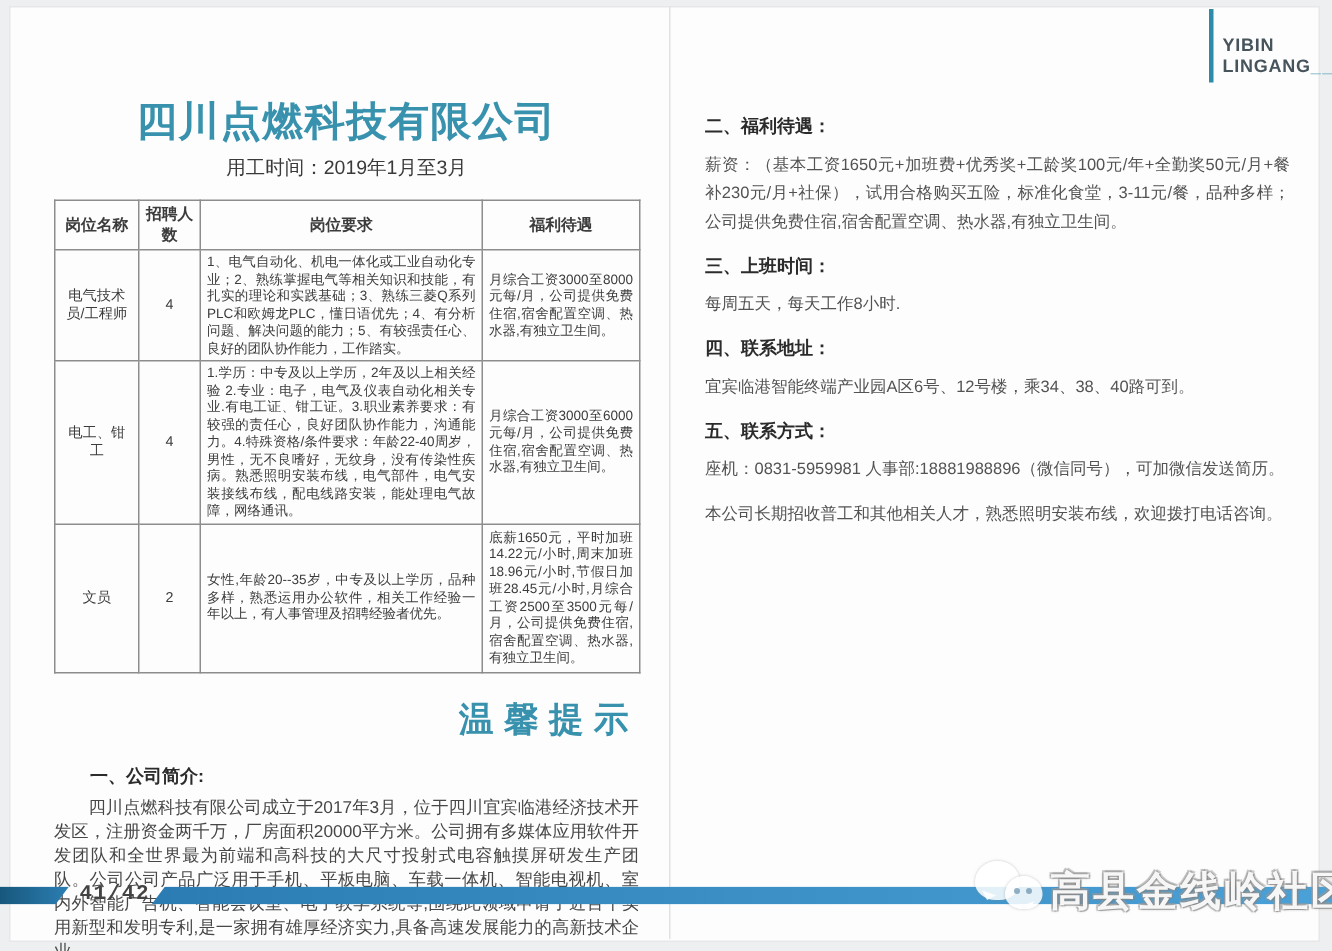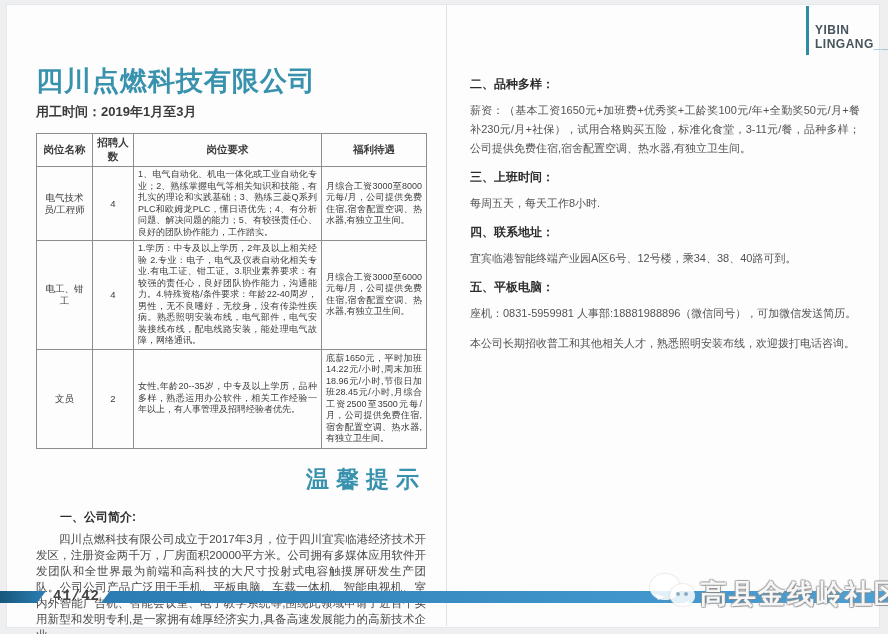--- a/index.html
+++ b/index.html
@@ -13,25 +13,25 @@
     position:absolute;left:6px;top:4px;width:874px;height:624px;
     background:#fdfdfe;border:1px solid #e7e7e9;box-sizing:border-box;
   }
   .divider{
     position:absolute;left:446px;top:4px;width:1px;height:622px;background:#e1e1e4;
   }
 
   
   .left-page{position:absolute;left:36px;top:66px;width:390px;}
   .company-title{
-    font-size:27px;font-weight:bold;color:#3992ad;text-align:left;
+    font-size:27px;font-weight:bold;color:#3992ad;text-align:center;
     letter-spacing:1px;line-height:30px;
   }
   .work-period{
-    font-size:13px;font-weight:bold;color:#3a3a3a;text-align:left;margin-top:7px;
+    font-size:13px;font-weight:normal;color:#3a3a3a;text-align:center;margin-top:7px;
   }
   table.jobs{
     width:100%;border-collapse:collapse;table-layout:fixed;margin-top:12px;
   }
   .jobs th,.jobs td{
     border:1px solid #8d8d8d;color:#3c3c3c;box-sizing:border-box;
     padding:2px 4px;vertical-align:middle;overflow:hidden;
   }
   .jobs th{font-size:10.5px;font-weight:bold;text-align:center;height:29px;background:#fdfdfe;}
   .jobs td{font-size:9px;line-height:11.5px;}
@@ -167,33 +167,33 @@
     </tbody>
   </table>
 
   <div class="notice-heading">温馨提示</div>
   <div class="intro-heading">一、公司简介:</div>
   <div class="intro-text">四川点燃科技有限公司成立于2017年3月，位于四川宜宾临港经济技术开发区，注册资金两千万，厂房面积20000平方米。公司拥有多媒体应用软件开发团队和全世界最为前端和高科技的大尺寸投射式电容触摸屏研发生产团队。公司公司产品广泛用于手机、平板电脑、车载一体机、智能电视机、室内外智能广告机、智能会议室、电子教学系统等,围绕此领域申请了近百个实用新型和发明专利,是一家拥有雄厚经济实力,具备高速发展能力的高新技术企业.</div>
 </div>
 
 <div class="right-page">
   <div class="rp-section">
-    <div class="rp-title">二、品种多样：</div>
+    <div class="rp-title">二、福利待遇：</div>
     <div class="rp-body">薪资：（基本工资1650元+加班费+优秀奖+工龄奖100元/年+全勤奖50元/月+餐补230元/月+社保），试用合格购买五险，标准化食堂，3-11元/餐，品种多样；公司提供免费住宿,宿舍配置空调、热水器,有独立卫生间。</div>
   </div>
   <div class="rp-section">
     <div class="rp-title">三、上班时间：</div>
     <div class="rp-body">每周五天，每天工作8小时.</div>
   </div>
   <div class="rp-section">
     <div class="rp-title">四、联系地址：</div>
     <div class="rp-body">宜宾临港智能终端产业园A区6号、12号楼，乘34、38、40路可到。</div>
   </div>
   <div class="rp-section">
-    <div class="rp-title">五、平板电脑：</div>
+    <div class="rp-title">五、联系方式：</div>
     <div class="rp-body">座机：0831-5959981 人事部:18881988896（微信同号），可加微信发送简历。</div>
   </div>
   <div class="rp-section">
     <div class="rp-body">本公司长期招收普工和其他相关人才，熟悉照明安装布线，欢迎拨打电话咨询。</div>
   </div>
 </div>
 
 <div class="logo">
   <div class="logo-bar"></div>
   <div class="logo-text">

